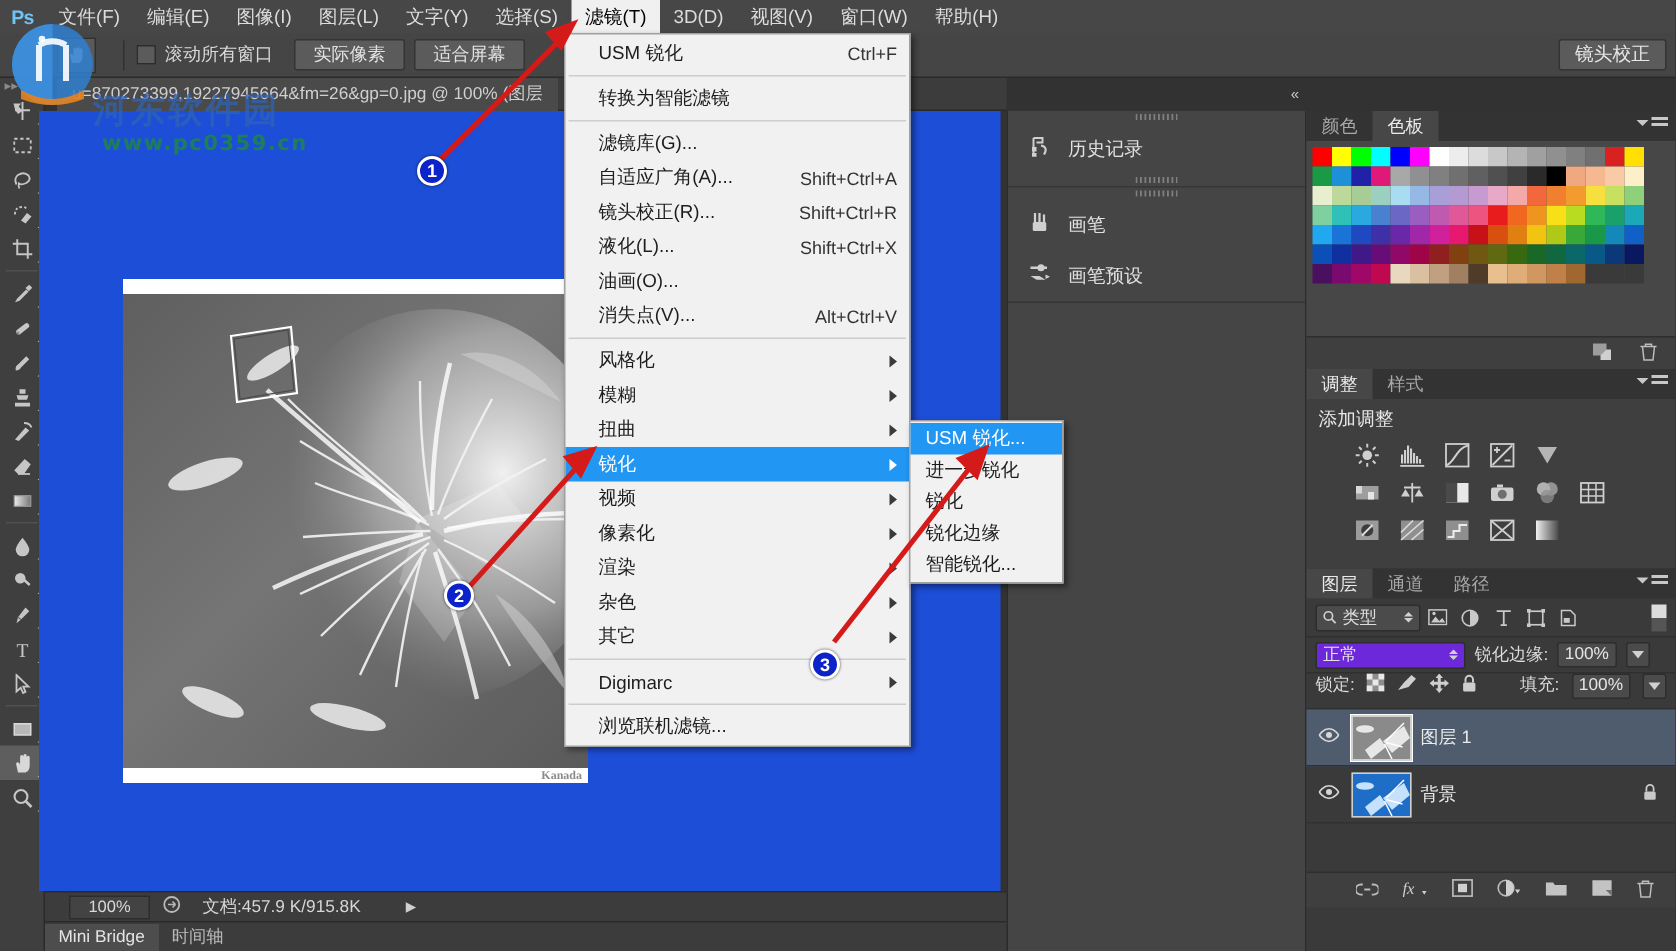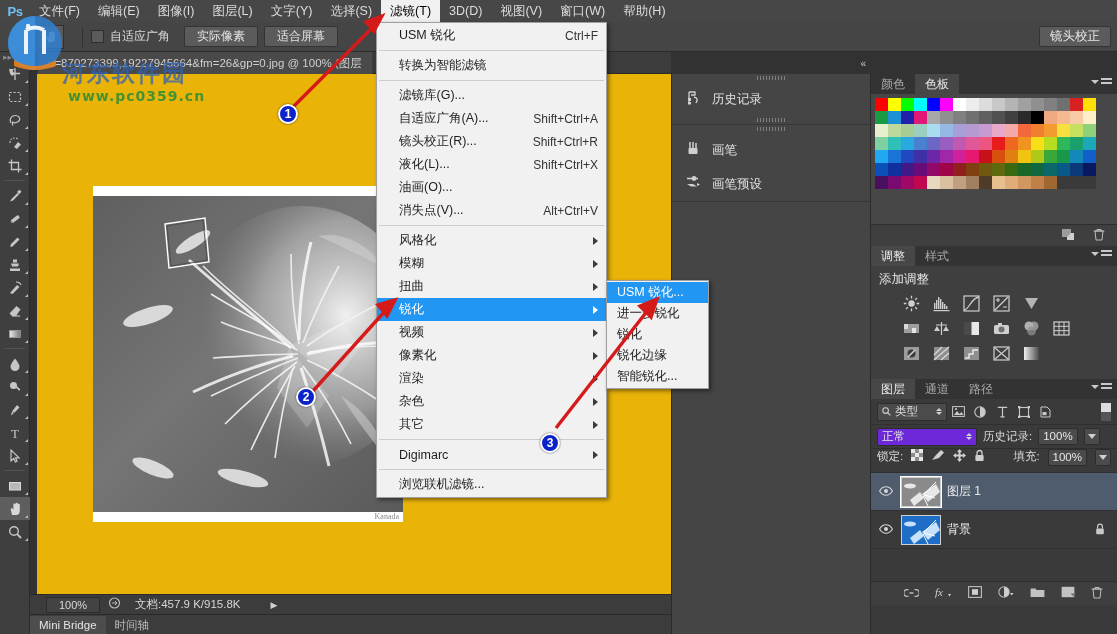--- a/index.html
+++ b/index.html
@@ -75,22 +75,22 @@
   }
   .tool.sel { background:#5e5e5e; }
   .tool .corner {
     position:absolute; right:2px; bottom:2px; width:0; height:0;
     border-left:3px solid transparent; border-bottom:3px solid #bdbdbd;
   }
   .tool-sep { height:1px; background:#515151; margin:3px 4px; }
 
   
   .canvasarea {
-    position:absolute; left:37px; top:74px; width:641px; height:520px;
-    background:#eab308; overflow:hidden;
+    position:absolute; left:26px; top:74px; width:641px; height:520px;
+    background:#1d4ed8; overflow:hidden;font-weight:bold;
   }
   .doc-window {
     position:absolute; left:56px; top:112px; width:310px; height:336px; background:#ffffff;
   }
   .photo {
     position:absolute; left:0; top:10px; width:310px; height:316px; overflow:hidden;
     background:#6a6a6a;
   }
   .photo svg { display:block; }
 
@@ -271,21 +271,21 @@
 
   <div class="optionsbar">
     <div class="opt-tool-well">
       <svg width="14" height="12" viewBox="0 0 14 12">
         <path d="M4 11 L3 7 Q2 5 3.5 5 Q4.5 5 5 6.5 L5 2 Q5 1 6 1 Q7 1 7 2 L7 5 L7 1.5 Q7 .5 8 .5 Q9 .5 9 1.5 L9 5 L9 2.2 Q9 1.3 10 1.3 Q11 1.3 11 2.2 L11 7 Q11 10 8.5 11 Z" fill="#d5d5d5"></path>
       </svg>
     </div>
     <div class="opt-sep"></div>
     <div class="opt-check">
       <span class="chkbox"></span>
-      <span>自适应广角</span>
+      <span>滚动所有窗口</span>
     </div>
     <div class="opt-btn">实际像素</div>
     <div class="opt-btn">适合屏幕</div>
   </div>
   <div class="ess-btn">镜头校正</div>
 
   <div class="doctabbar">
     <div class="doctab">u=870273399,19227945664&amp;fm=26&amp;gp=0.jpg @ 100% (图层</div>
   </div>
 
@@ -913,21 +913,21 @@
       </div>
 
       <div class="lay-blend">
         <div class="blend-sel">
           <span>正常</span>
           <span class="spin">
             <span style="width:0;height:0;border-left:3px solid transparent;border-right:3px solid transparent;border-bottom:3px solid #d0d0d0;"></span>
             <span style="width:0;height:0;border-left:3px solid transparent;border-right:3px solid transparent;border-top:3px solid #d0d0d0;"></span>
           </span>
         </div>
-        <span class="lbl">历史记录:</span>
+        <span class="lbl">锐化边缘:</span>
         <span class="numbox">100%</span>
         <span style="background:#4b4b4b;border:1px solid #2d2d2d;width:16px;height:17px;display:flex;align-items:center;justify-content:center;border-radius:2px;">
             <span class="mini-tri"></span>
           </span>
       </div>
 
       <div class="lay-lock">
         <span class="lbl">锁定:</span>
         <span>
           <svg width="12" height="12" viewBox="0 0 12 12">

